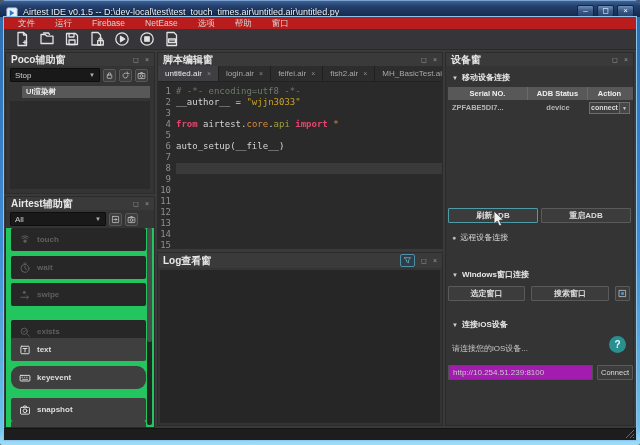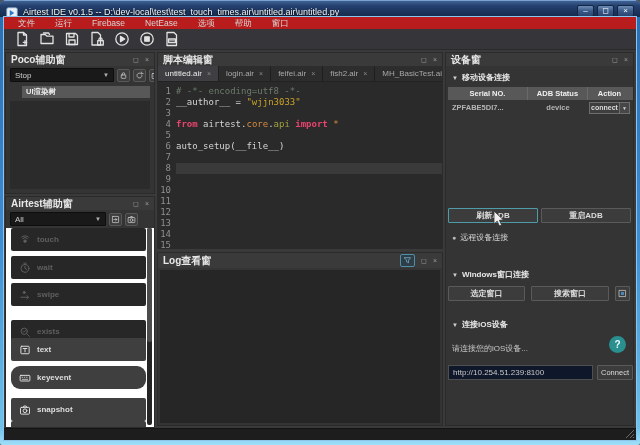--- a/index.html
+++ b/index.html
@@ -37,24 +37,24 @@
   .select { height:14px; background:#191919; border:1px solid #0e0e0e; border-radius:1px; color:#d0d0d0;
             font-size:8px; display:flex; align-items:center; padding:0 4px; flex:0 0 auto; }
   .select .lbl { flex:1; }
   .select .dar { font-size:6px; color:#b0b0b0; margin-left:4px; }
   .ibtn { width:13px; height:13px; background:#3d3d3d; border:1px solid #585858; border-radius:2px; color:#cfcfcf; padding:1px; flex:0 0 auto; }
   .treehead { margin:4px 4px 0 16px; height:12px; background:#585858; color:#ededed; font-size:7.5px; font-weight:bold;
               line-height:12px; padding-left:4px; }
   .treebody { position:absolute; left:4px; right:4px; top:48px; bottom:4px; background:#2b2b2b; }
   
   #poco { left:1px; top:2px; width:150px; height:142px; }
-  #poco .select { width:104px; }
+  #poco .select { width:90px; }
   #airtest { left:1px; top:146px; width:150px; height:232px; }
   #airtest .select { width:96px; }
-  .ailist { position:absolute; left:0; right:0; top:31px; bottom:0; background:#ffffff; overflow:hidden; }
+  .ailist { position:absolute; left:0; right:0; top:31px; bottom:0; background:#22c55e; overflow:hidden; }
   .ai-item { position:absolute; left:5px; width:135px; height:23px; border-radius:2px; display:flex; align-items:center; gap:6px; padding-left:8px; }
   .ai-item.bright { background:#3f3f3f; color:#dedede; }
   .ai-item.dim { background:#272727; color:#5f5f5f; }
   .ai-icon { width:12px; height:12px; flex:0 0 auto; }
   .ai-label { font-size:8px; font-weight:bold; }
   .vscroll { position:absolute; right:2px; top:0; bottom:2px; width:5px; background:#252525; border-radius:2px; }
   .vthumb { position:absolute; left:0; top:0; width:5px; height:58%; background:#4c4c4c; border-radius:2px; }
   
   #editor { left:153px; top:2px; width:286px; height:197px; }
   .tabbar { height:16px; background:#2a2a2a; display:flex; align-items:stretch; border-bottom:1px solid #222; }
@@ -89,21 +89,21 @@
   .td { font-size:7.5px; font-weight:bold; color:#b4b4b4; }
   .c0 { width:80px; } .c1 { width:60px; } .c2 { width:43px; border-right:none; }
   .combo { width:41px; height:12px; margin-left:1px; background:#3e3e3e; border:1px solid #6e6e6e; display:flex; align-items:center; }
   .combo .clab { flex:1; text-align:center; font-size:7px; color:#dcdcdc; }
   .combo .carr { width:10px; border-left:1px solid #6e6e6e; background:#474747; font-size:5px; color:#cfcfcf; text-align:center; line-height:10px; }
   .dbtn { position:absolute; height:15px; background:#3c3c3c; border:1px solid #5a5a5a; color:#dcdcdc;
           font-size:8px; font-weight:bold; text-align:center; line-height:13px; border-radius:1px; }
   .dbtn.focus { border-color:#4f9ba8; }
   .helpc { position:absolute; width:17px; height:17px; border-radius:50%; background:#2a8f8f; color:#eafafa;
            font-size:10px; font-weight:bold; text-align:center; line-height:17px; }
-  .urlinput { position:absolute; height:15px; background:#0f172a; border:1px solid #4f4f4f; color:#c8c8c8;
+  .urlinput { position:absolute; height:15px; background:#a21caf; border:1px solid #4f4f4f; color:#c8c8c8;
               font-size:8px; padding-left:4px; line-height:13px; white-space:nowrap; overflow:hidden; }
   .hint { position:absolute; font-size:8px; color:#c8c8c8; }
   .bullet { font-size:7px; color:#b8b8b8; margin-right:4px; }
   
   .statusbar { position:absolute; left:0; top:411px; width:632px; height:12px; background:#1d1d1d; border-top:1px solid #141414; }
   .grip { position:absolute; right:1px; bottom:1px; width:10px; height:10px; }
   
   .cursor { position:absolute; left:493px; top:211px; width:11px; height:16px; z-index:50; }
 </style>
 </head>

